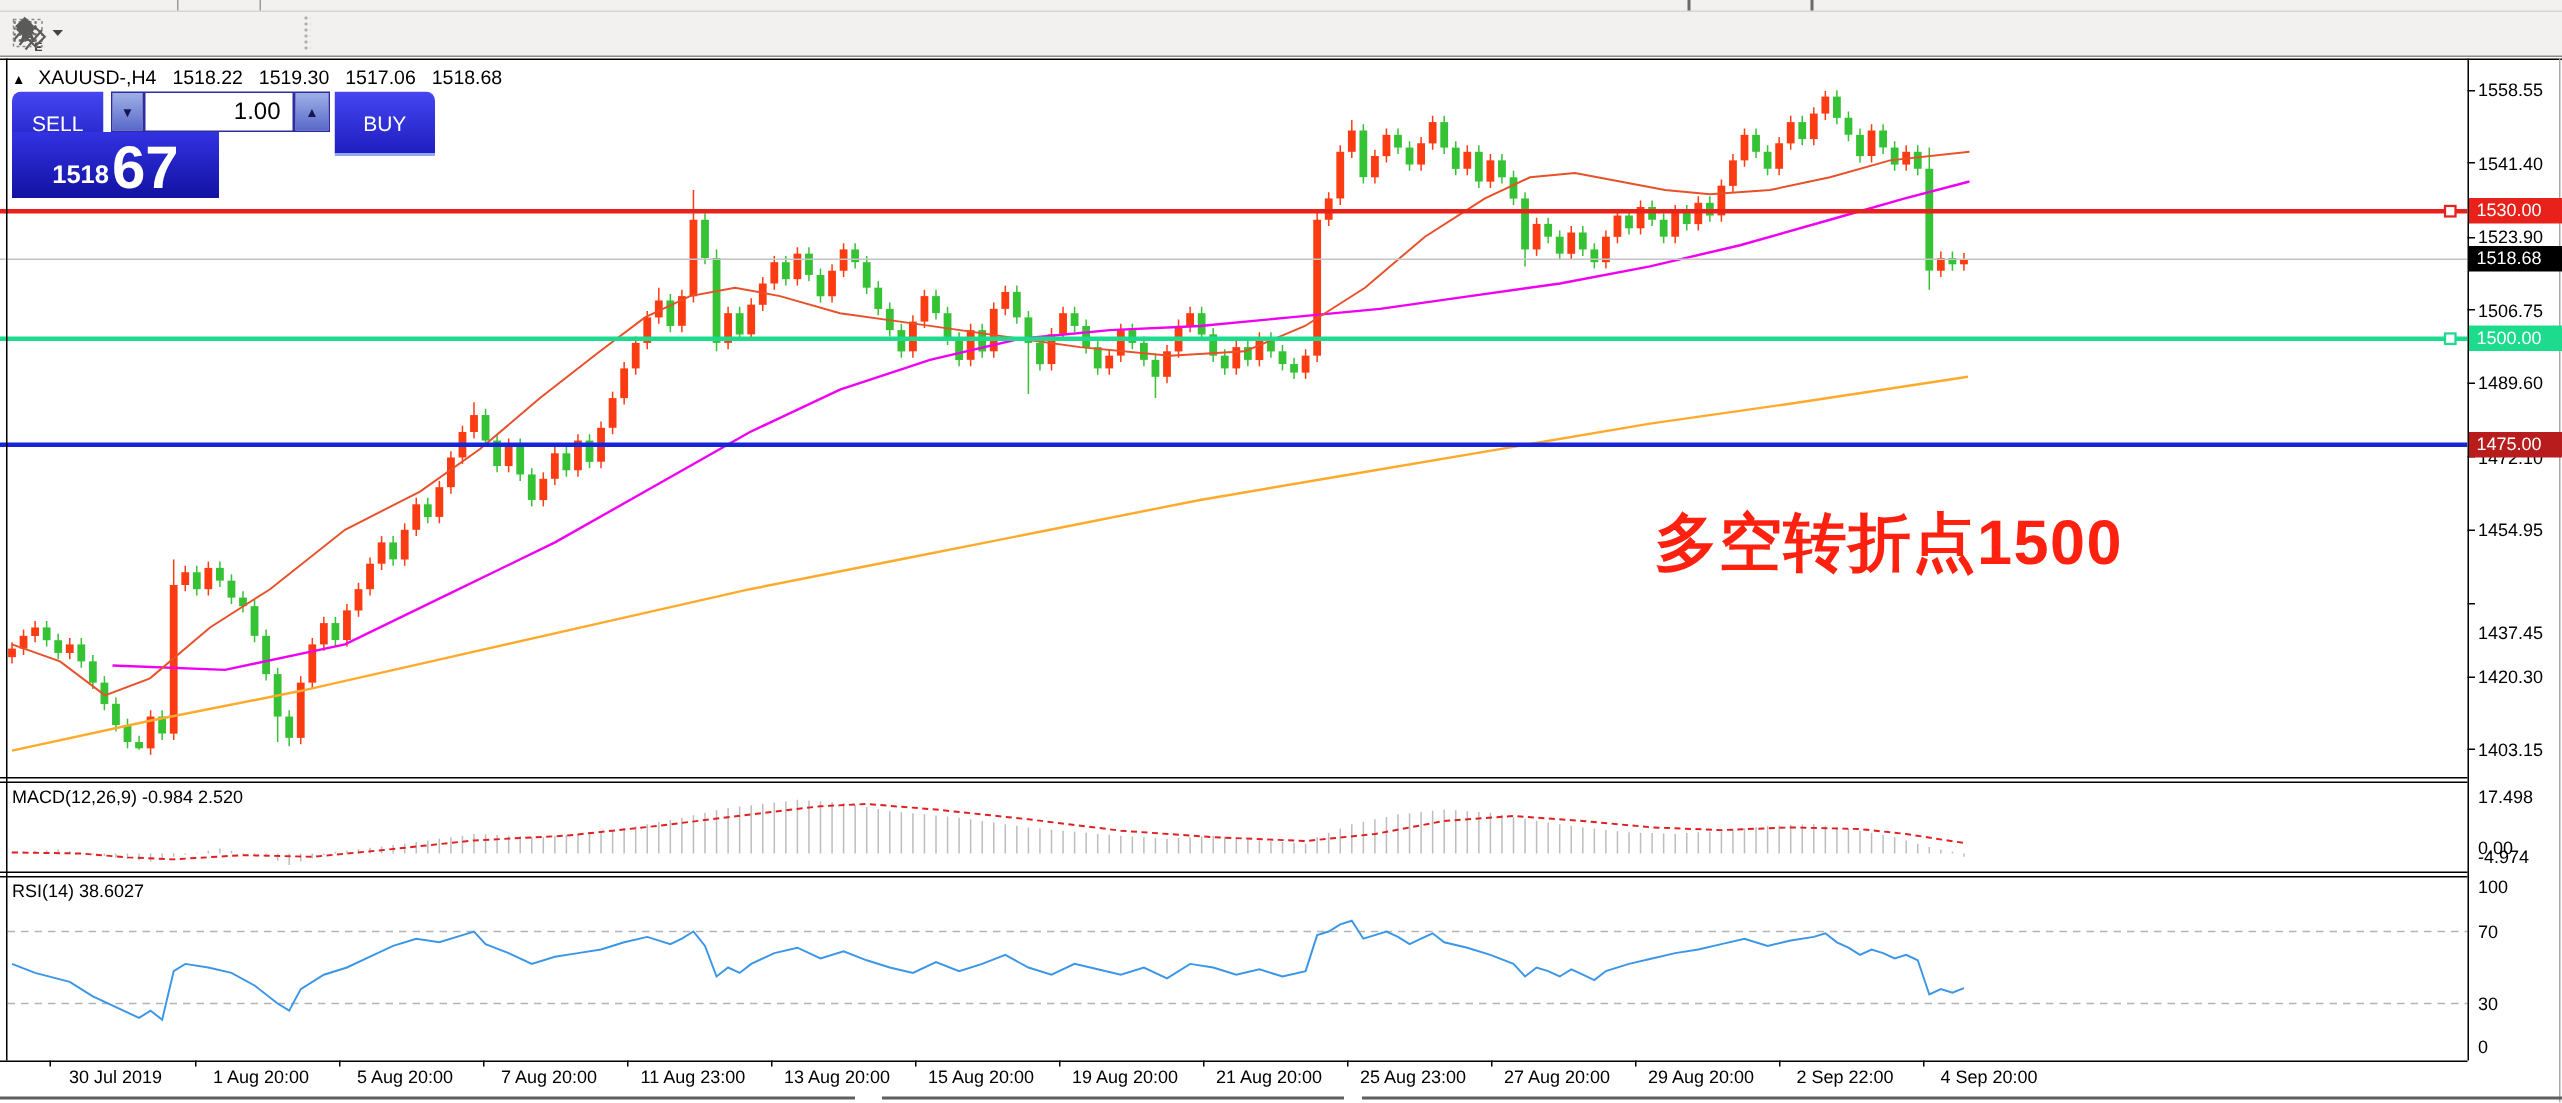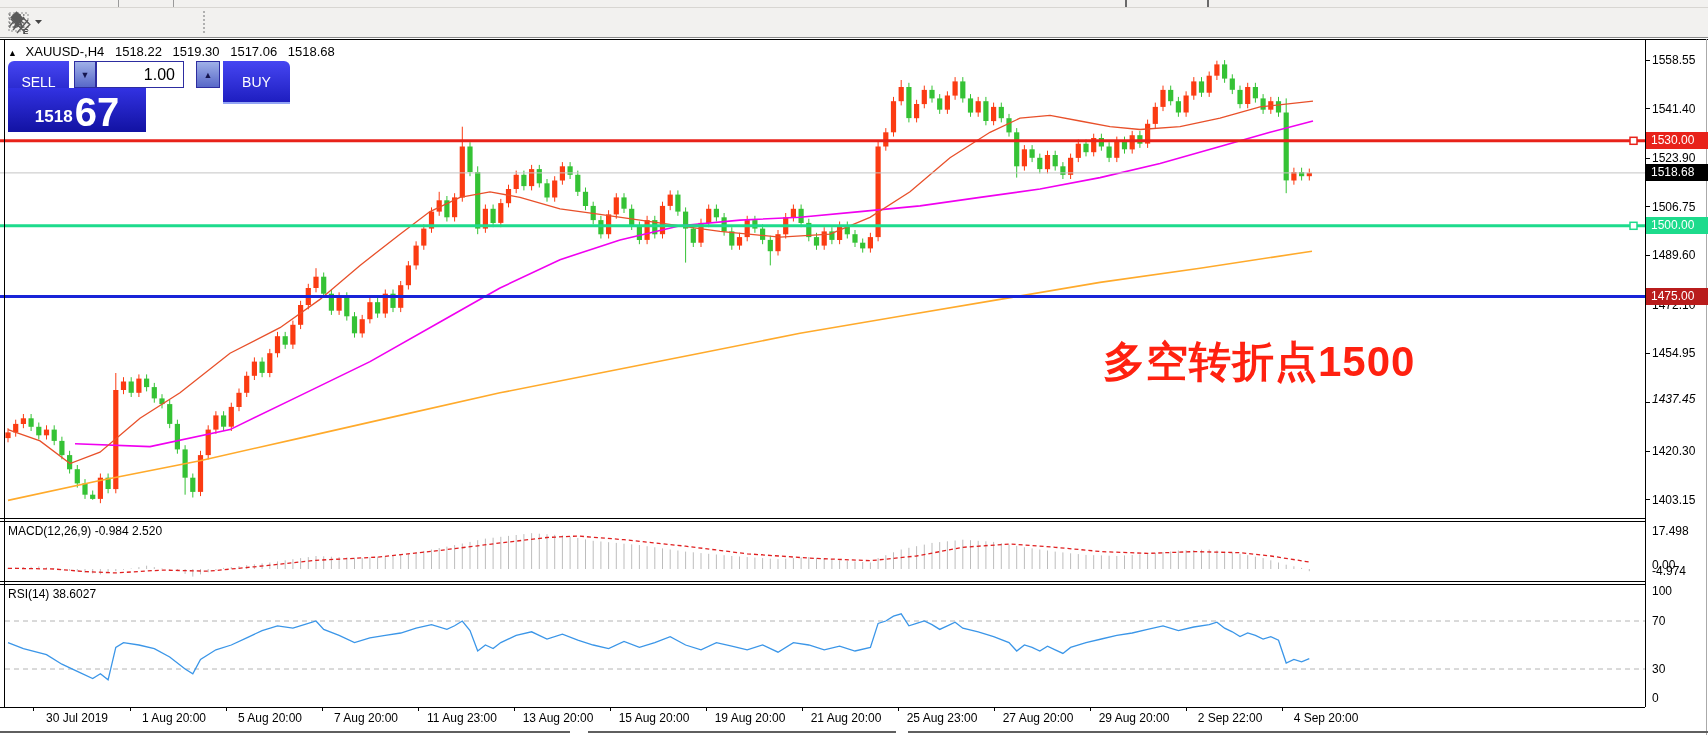--- a/index.html
+++ b/index.html
@@ -33,21 +33,21 @@
   
   .trade-panel { position:absolute; left:8px; top:61px; width:282px; height:71px; }
   .tp-btn { position:absolute; top:0; height:43px; color:#fff; font-size:14px; display:flex; align-items:center; justify-content:center;
     background:linear-gradient(#4646f2,#1e1ec0); border-bottom:2px solid #93a5f5; cursor:pointer; }
   .tp-sell { left:0; width:61px; border-radius:6px 0 0 0; }
   .tp-buy  { left:215px; width:67px; border-radius:0 6px 0 0; }
   .tp-spin { position:absolute; top:0; width:22px; height:27px; background:linear-gradient(#9fb0e8,#5868c8); color:#15154f;
     font-size:9px; display:flex; align-items:center; justify-content:center; border:1px solid #2d2da0; cursor:pointer; }
   .tp-spin.down { left:66px; }
   .tp-spin.up { left:188px; width:24px; }
-  .tp-vol { position:absolute; left:88px; top:0; width:88px; height:27px; border:1px solid #2d2da0; background:#fff;
+  .tp-vol { position:absolute; left:88px; top:0; width:100px; height:27px; border:1px solid #2d2da0; background:#fff;
     font-size:16px; text-align:right; padding-right:8px; font-family:"Liberation Sans",sans-serif; }
   .tp-price { position:absolute; top:27px; height:44px; background:linear-gradient(#3232e2,#1212a2);
     display:flex; align-items:flex-end; justify-content:center; color:#fff; }
   .tp-price-sell { left:0; width:138px; }
   .tp-price-buy { left:143px; width:139px; }
   .tp-price .base { font-size:17px; font-weight:bold; margin:0 2px 5px 0; }
   .tp-price .pips { font-size:40px; font-weight:bold; line-height:0.95; margin-bottom:1px; }
 
   
   .axis-label { position:absolute; left:1652px; font-size:12px; color:#000; white-space:nowrap; }
@@ -1035,21 +1035,21 @@
       <div class="axis-label" style="top: 151.094px;">1523.90</div>
       <div class="axis-tick" style="top: 206.146px;"></div>
       <div class="axis-label" style="top: 199.646px;">1506.75</div>
       <div class="axis-tick" style="top: 254.697px;"></div>
       <div class="axis-label" style="top: 248.197px;">1489.60</div>
       <div class="axis-tick" style="top: 304.24px;"></div>
       <div class="axis-label" style="top: 297.74px;">1472.10</div>
       <div class="axis-tick" style="top: 352.792px;"></div>
       <div class="axis-label" style="top: 346.292px;">1454.95</div>
       <div class="axis-tick" style="top: 402.334px;"></div>
-      <div class="axis-label" style="top: 392px; font-style: italic;">1437.45</div>
+      <div class="axis-label" style="top: 415px;">1437.45</div>
       <div class="axis-tick" style="top: 450.886px;"></div>
       <div class="axis-label" style="top: 444.386px;">1420.30</div>
       <div class="axis-tick" style="top: 499.437px;"></div>
       <div class="axis-label" style="top: 492.937px;">1403.15</div>
       <div class="axis-label" style="top: 524px;">17.498</div>
       <div class="axis-label" style="top: 558px;">0.00</div>
       <div class="axis-label" style="top: 564px;">-4.974</div>
       <div class="axis-label" style="top: 584px;">100</div>
       <div class="axis-label" style="top: 614px;">70</div>
       <div class="axis-label" style="top: 662px;">30</div>

